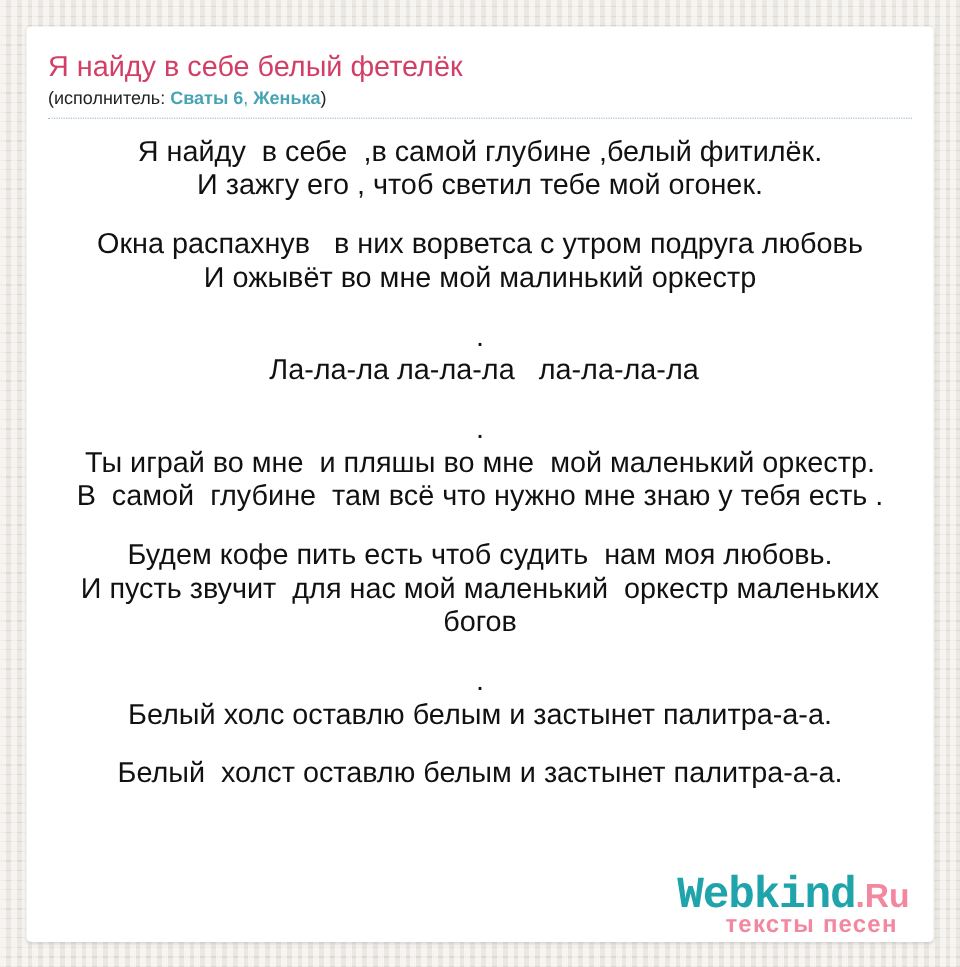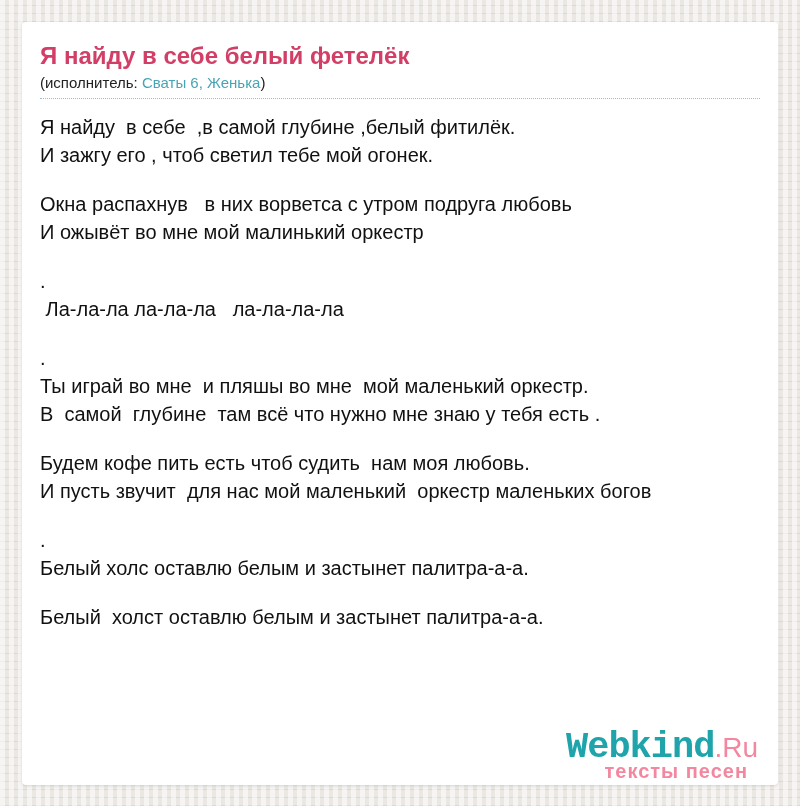--- a/index.html
+++ b/index.html
@@ -33,40 +33,42 @@
     background: var(--card-bg);
     border-radius: 4px;
     box-shadow: 0 1px 3px rgba(0,0,0,0.12);
     padding: 20px 18px 0 18px;
     overflow: hidden;
   }
   h1.song-title {
     margin: 0 0 4px 0;
     font-size: 24px;
     line-height: 27px;
-    font-weight: 700;
+    font-weight: 400;
     color: var(--title-color);
   }
   .artist-line {
     font-size: 15px;
     line-height: 20px;
     color: #222222;
     padding-bottom: 5px;
     border-bottom: 1px dotted var(--divider-color);
   }
   .artist-link {
     color: var(--link-color);
     text-decoration: none;
     cursor: pointer;
+    font-weight: bold;
   }
   .artist-sep { color: var(--link-color); }
   .lyrics {
     margin-top: 14px;
-    font-size: 20px;
+    font-size: 24px;
     color: var(--text-color);
+    text-align: center;
   }
   .stanza {
     margin: 0 0 21px 0;
     line-height: 28px;
     white-space: pre-wrap;
   }
   .logo {
     position: absolute;
     right: 20px;
     bottom: 4px;
@@ -75,21 +77,21 @@
     line-height: 1;
   }
   .logo-main {
     font-weight: bold;
     font-size: 37px;
     letter-spacing: -1px;
     color: var(--logo-teal);
     font-family: Liberation Mono, monospace;
   }
   .logo-suffix {
-    font-weight: normal;
+    font-weight: bold;
     font-size: 28px;
     color: var(--logo-pink);
   }
   .logo-tagline {
     font-weight: bold;
     font-size: 20px;
     letter-spacing: 1px;
     color: var(--logo-pink);
     margin-top: -5px;
     padding-right: 10px;

